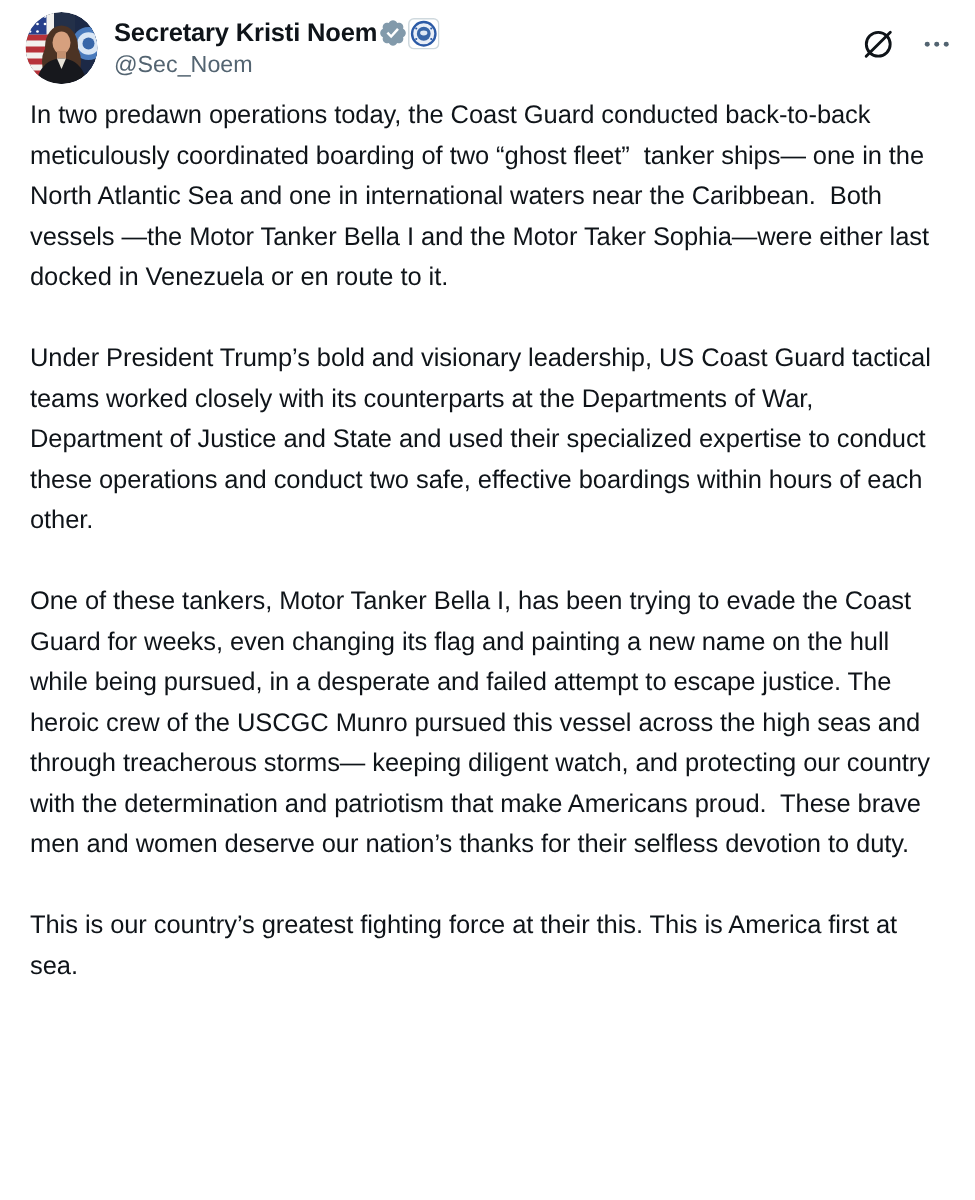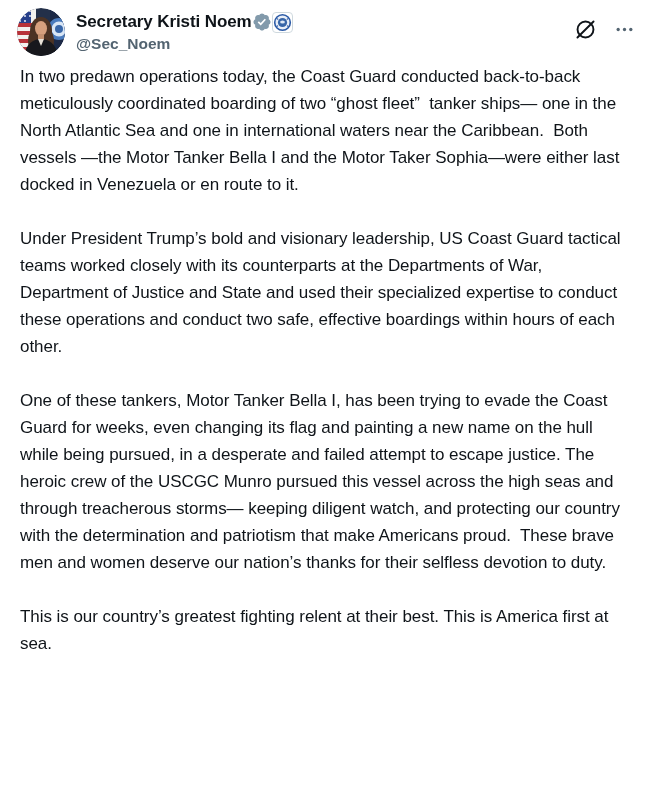--- a/index.html
+++ b/index.html
@@ -54,21 +54,20 @@
   .badge {
     display: inline-flex;
     align-items: center;
     justify-content: center;
   }
   .handle {
     font-size: 15.5px;
     color: #536471;
     line-height: 20px;
     margin-top: 1px;
-    font-weight: bold;
   }
   .header-actions {
     display: flex;
     align-items: center;
     gap: 14px;
     padding-top: 8px;
   }
   .icon-btn {
     background: none;
     border: none;
@@ -180,16 +179,16 @@
           <circle cx="20" cy="12" r="2.1" fill="#536471"></circle>
         </svg>
       </button>
     </div>
   </div>
 
   <div class="body">
     <p>In two predawn operations today, the Coast Guard conducted back-to-back meticulously coordinated boarding of two “ghost fleet”  tanker ships— one in the North Atlantic Sea and one in international waters near the Caribbean.  Both vessels —the Motor Tanker Bella I and the Motor Taker Sophia—were either last docked in Venezuela or en route to it.</p>
     <p>Under President Trump’s bold and visionary leadership, US Coast Guard tactical teams worked closely with its counterparts at the Departments of War, Department of Justice and State and used their specialized expertise to conduct these operations and conduct two safe, effective boardings within hours of each other.</p>
     <p>One of these tankers, Motor Tanker Bella I, has been trying to evade the Coast Guard for weeks, even changing its flag and painting a new name on the hull while being pursued, in a desperate and failed attempt to escape justice. The heroic crew of the USCGC Munro pursued this vessel across the high seas and through treacherous storms— keeping diligent watch, and protecting our country with the determination and patriotism that make Americans proud.  These brave men and women deserve our nation’s thanks for their selfless devotion to duty.</p>
-    <p>This is our country’s greatest fighting relent at their best. This is America first at sea.</p>
+    <p>This is our country’s greatest fighting force at their this. This is America first at sea.</p>
   </div>
 
 </div>
 
 </body></html>

